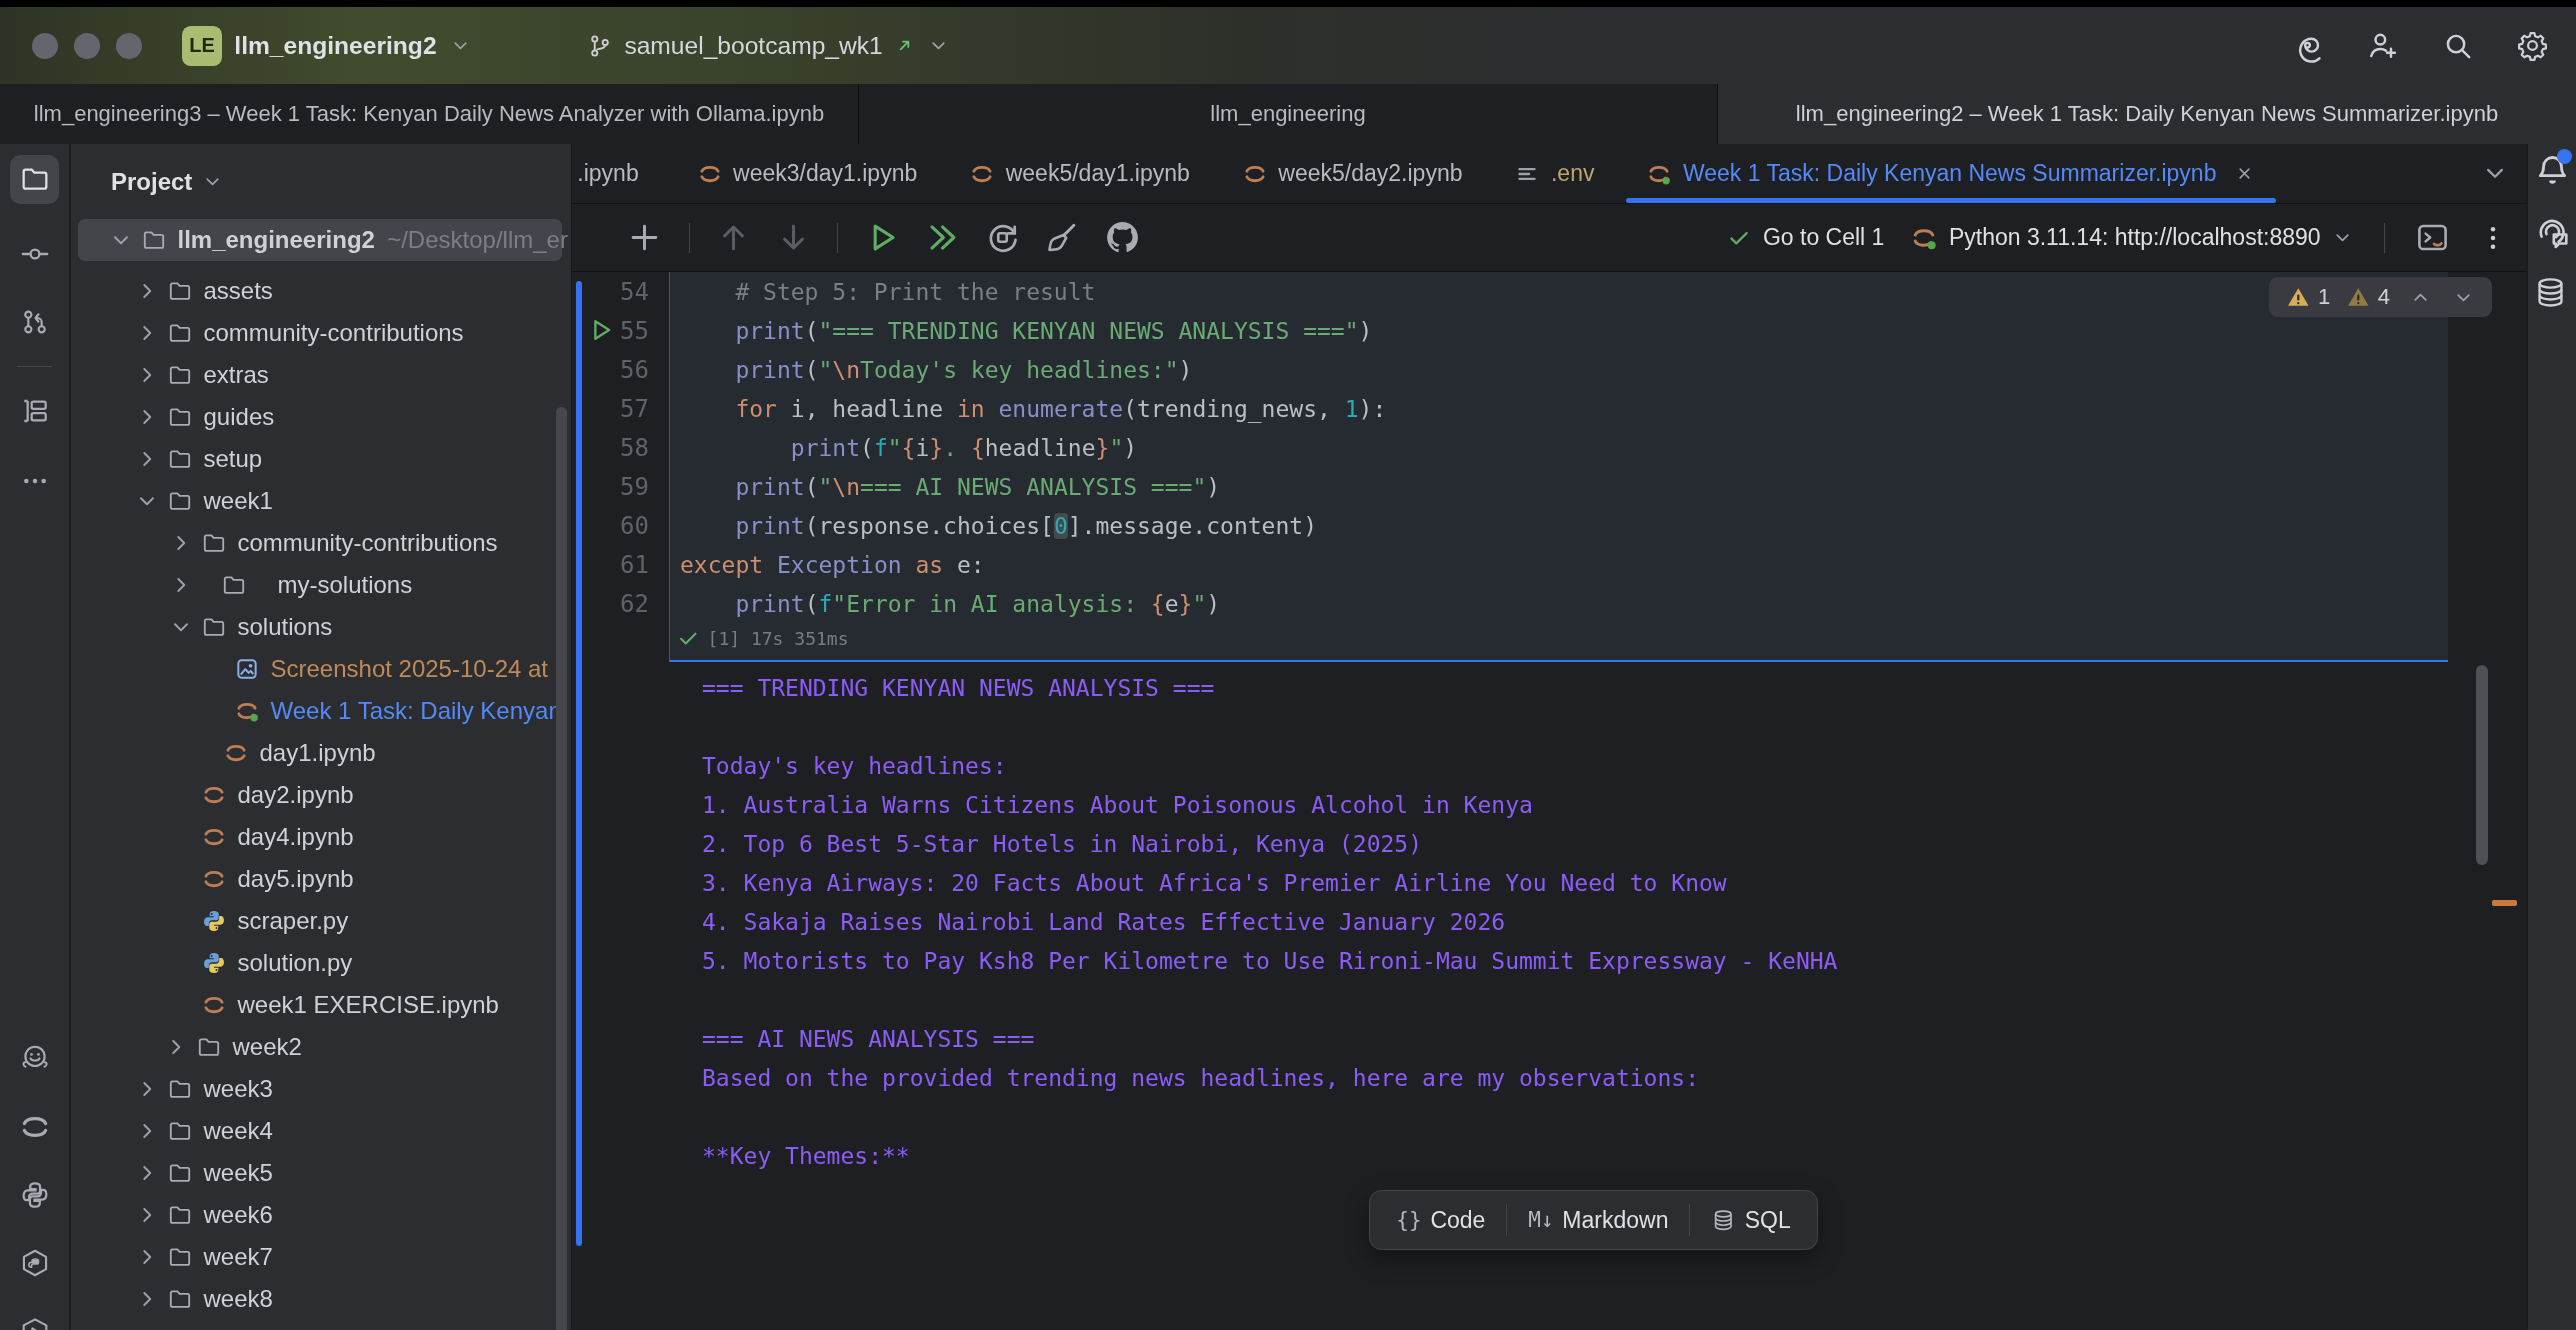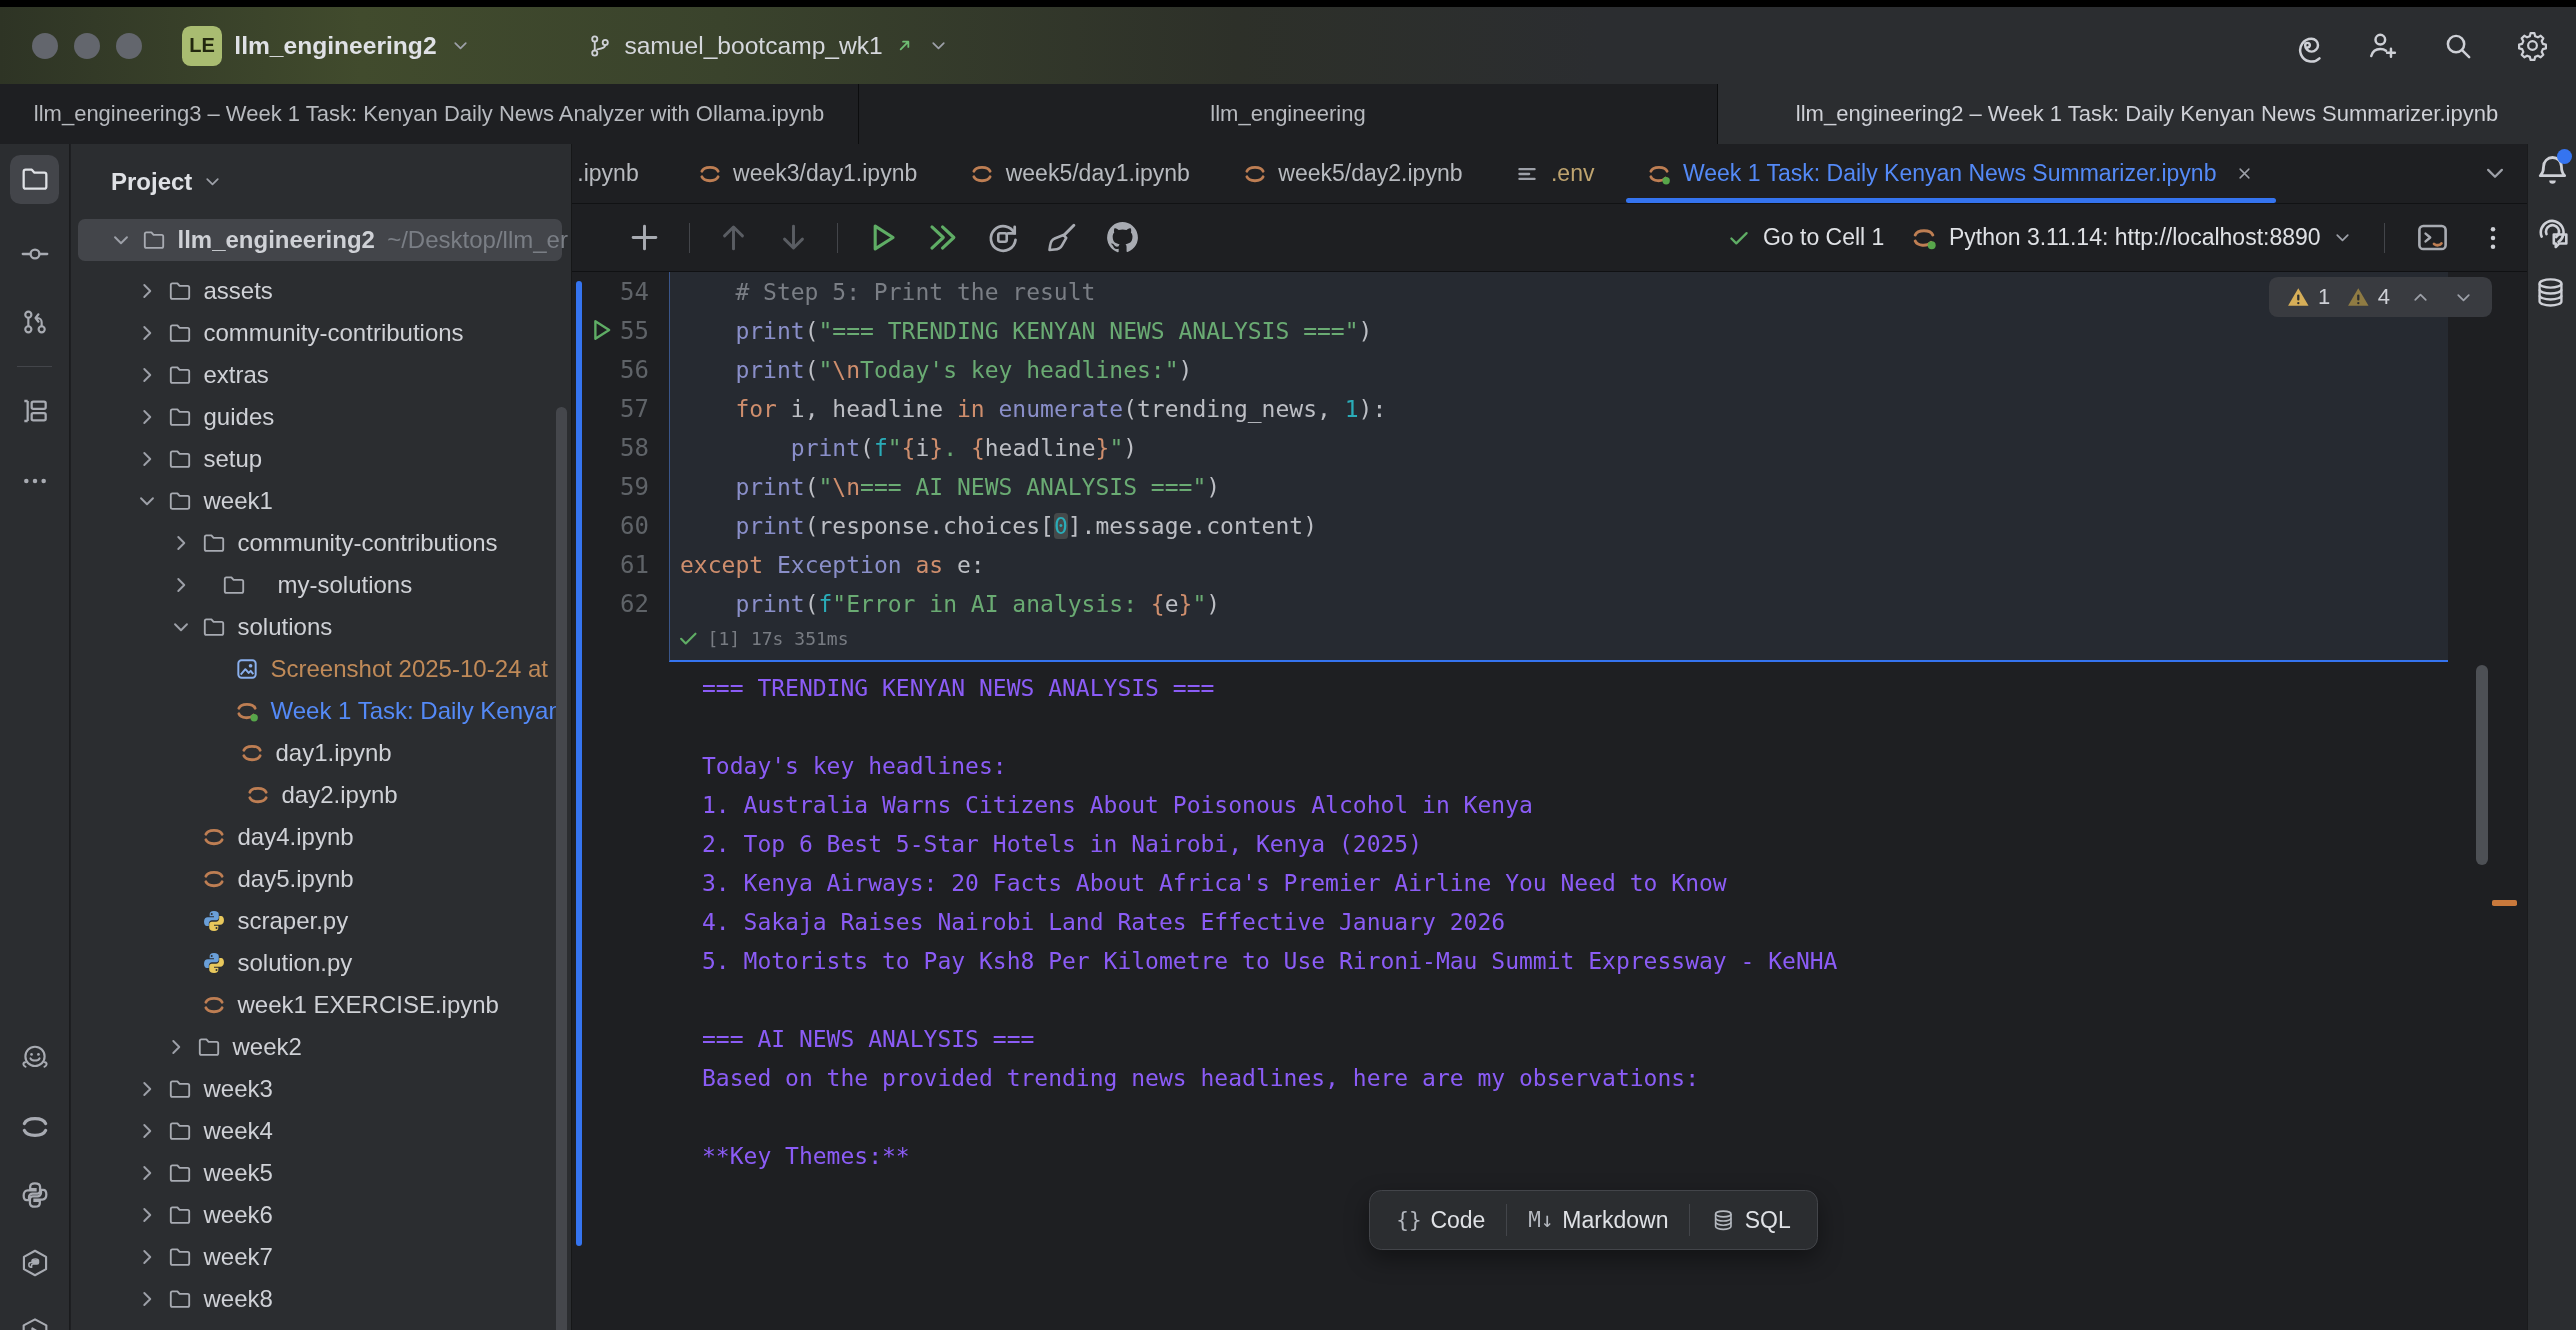--- a/index.html
+++ b/index.html
@@ -426,31 +426,31 @@
           <span class="ic chev"></span>
           <span class="ic ticon">
             <svg viewBox="0 0 24 24">
               <path d="M4.5 9.4C6.5 4.6 17.5 4.6 19.5 9.4" fill="none" stroke="#BE7E53" stroke-width="2.6" stroke-linecap="round"></path>
               <path d="M4.5 14.6C6.3 18.9 14.5 19.4 18 15.8" fill="none" stroke="#BE7E53" stroke-width="2.6" stroke-linecap="round"></path>
               <circle cx="18.6" cy="18.2" r="3.4" fill="#57A64A"></circle>
             </svg>
           </span>
           <span class="tlabel" style="color: rgb(84, 138, 247);">Week 1 Task: Daily Kenyan</span>
         </div>
-        <div class="trow" style="padding-left: 119px; margin-left: 16px;">
+        <div class="trow" style="padding-left: 119px;">
           <span class="ic chev"></span>
           <span class="ic ticon">
             <svg viewBox="0 0 24 24">
               <path d="M4.5 9.4C6.5 4.6 17.5 4.6 19.5 9.4" fill="none" stroke="#BE7E53" stroke-width="2.6" stroke-linecap="round"></path>
               <path d="M4.5 14.6C6.5 19.4 17.5 19.4 19.5 14.6" fill="none" stroke="#BE7E53" stroke-width="2.6" stroke-linecap="round"></path>
             </svg>
           </span>
           <span class="tlabel">day1.ipynb</span>
         </div>
-        <div class="trow" style="padding-left: 97px; margin-left: 44px;">
+        <div class="trow" style="padding-left: 97px;">
           <span class="ic chev"></span>
           <span class="ic ticon">
             <svg viewBox="0 0 24 24">
               <path d="M4.5 9.4C6.5 4.6 17.5 4.6 19.5 9.4" fill="none" stroke="#BE7E53" stroke-width="2.6" stroke-linecap="round"></path>
               <path d="M4.5 14.6C6.5 19.4 17.5 19.4 19.5 14.6" fill="none" stroke="#BE7E53" stroke-width="2.6" stroke-linecap="round"></path>
             </svg>
           </span>
           <span class="tlabel">day2.ipynb</span>
         </div>
         <div class="trow" style="padding-left: 97px;">

